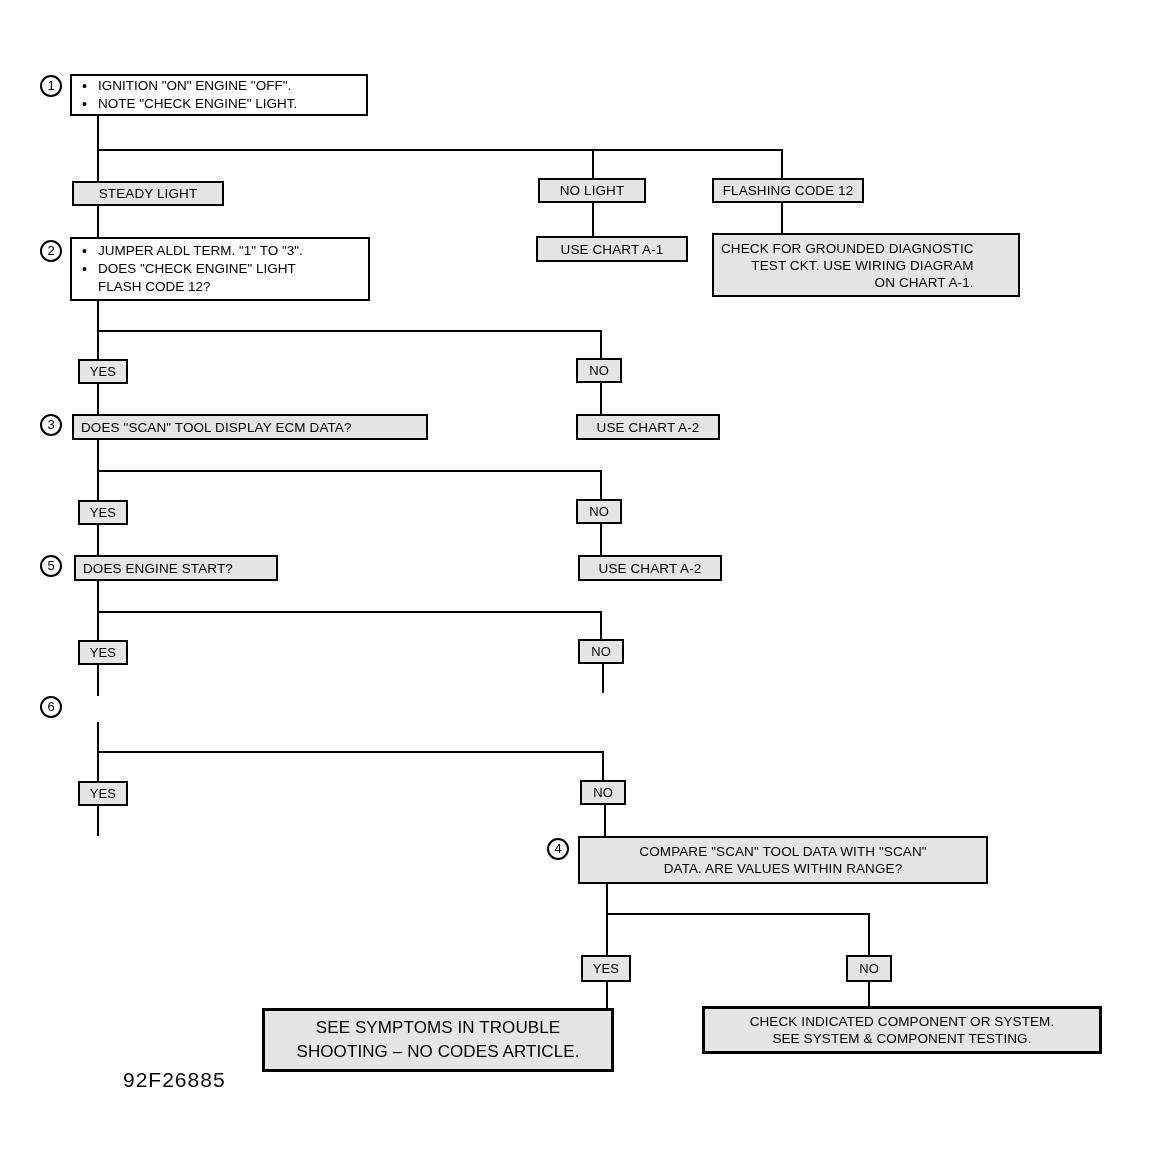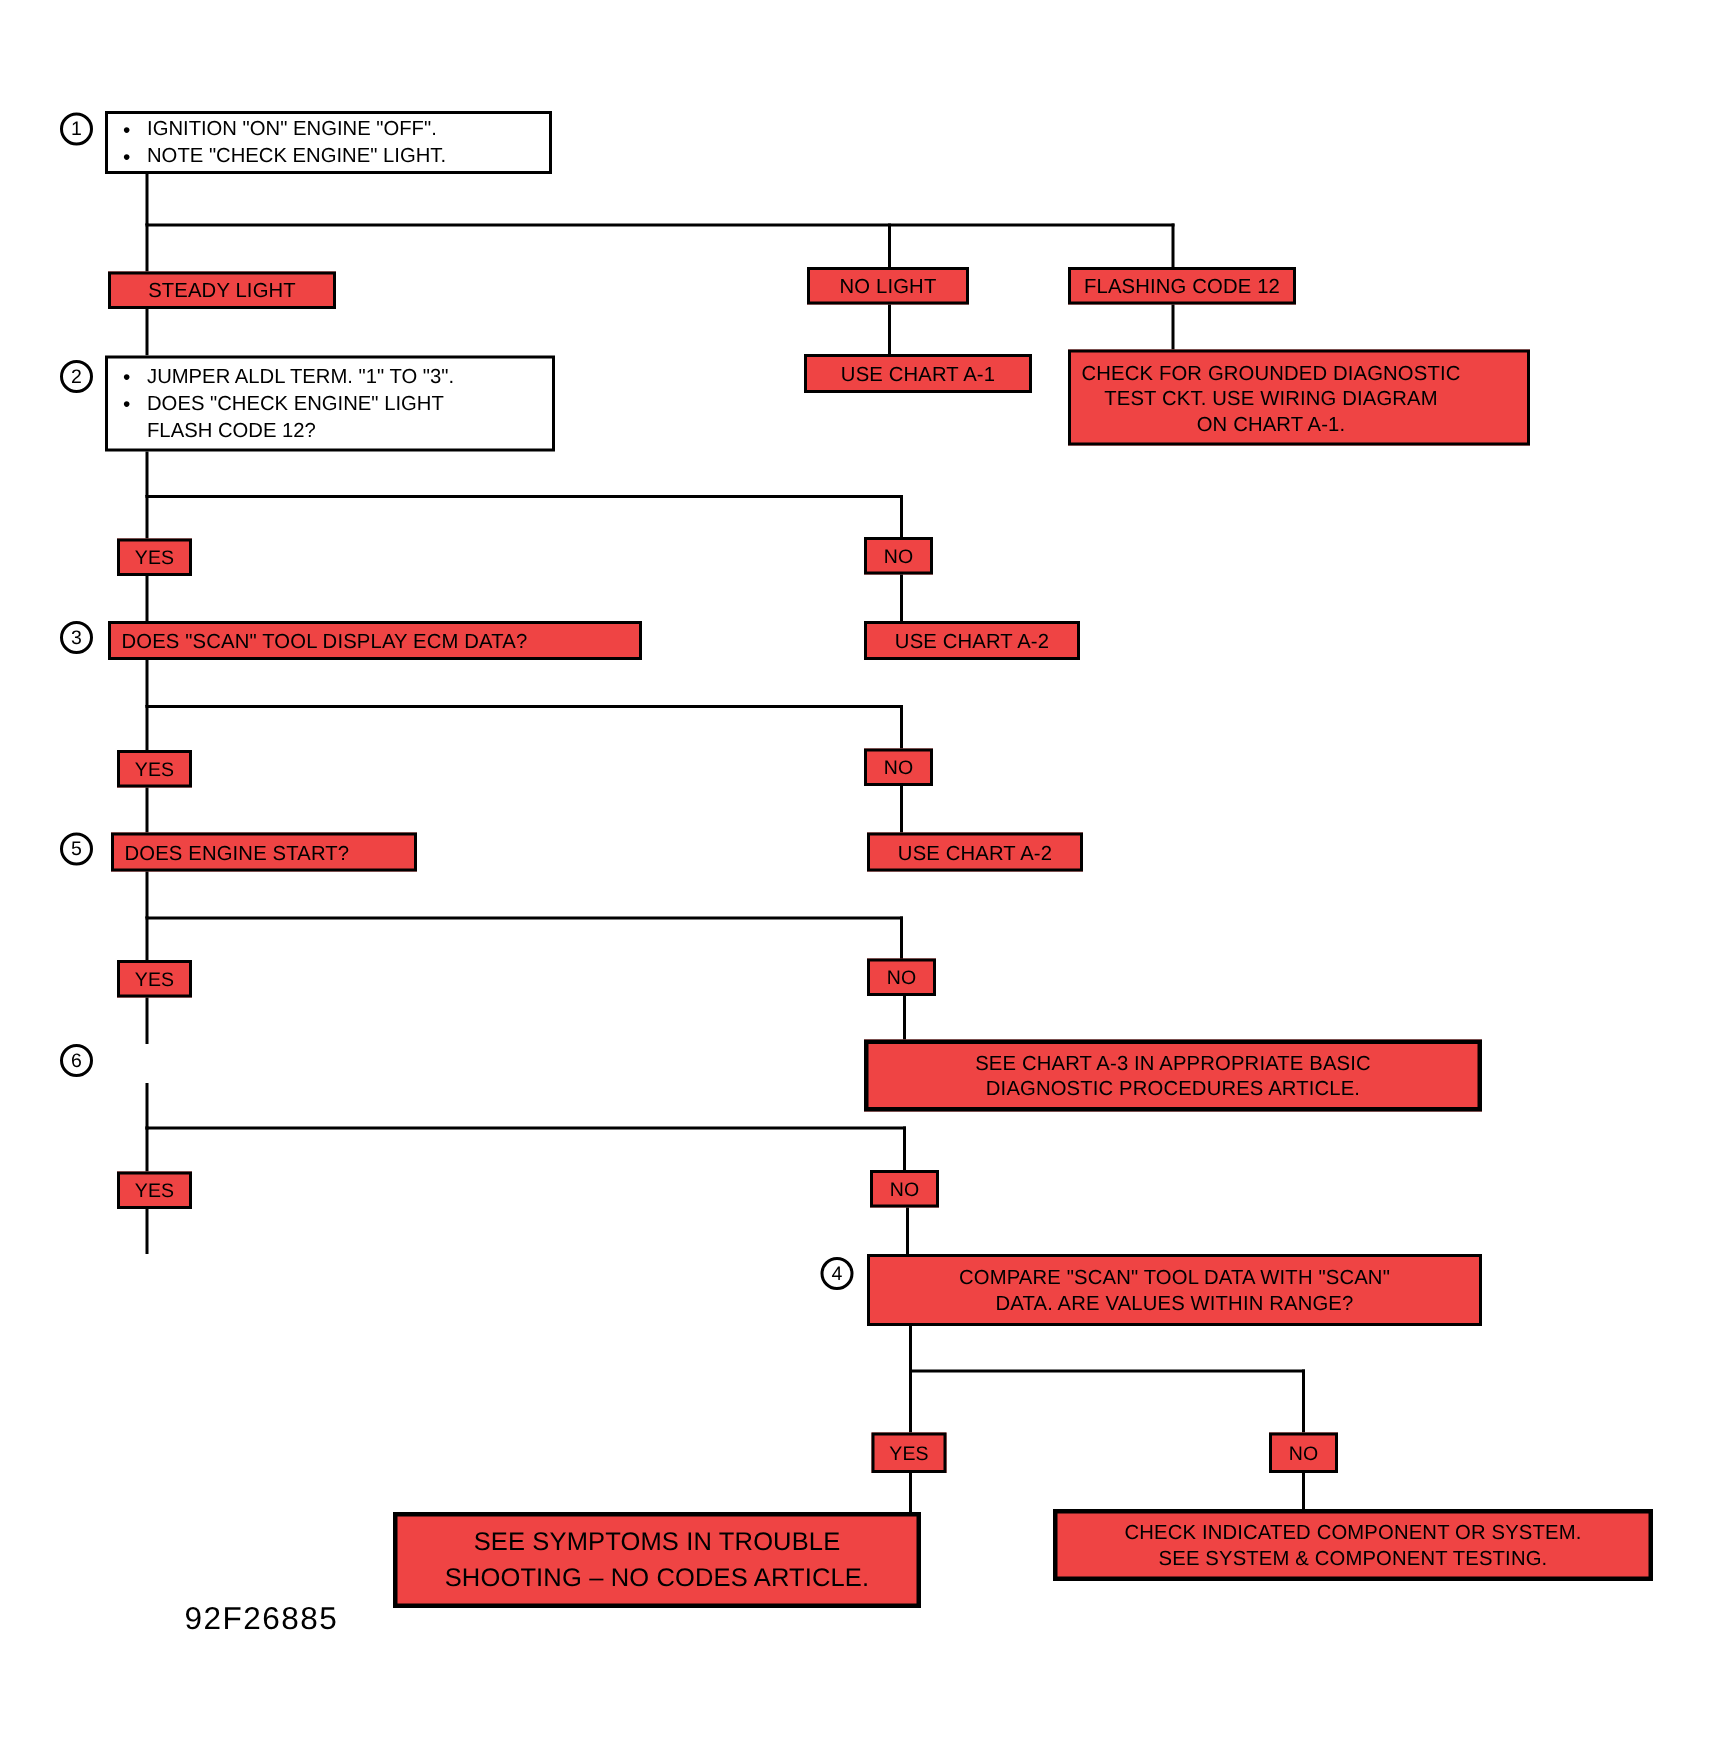--- a/index.html
+++ b/index.html
@@ -15,32 +15,32 @@
     background: #ffffff;
     font-family: "Liberation Sans", sans-serif;
     color: #000000;
     overflow: hidden;
   }
   
   .box {
     position: absolute;
     box-sizing: border-box;
     border: 2px solid #000;
-    background: #ef4444;
+    background: #e5e5e5;
     font-size: 13.5px;
     line-height: 17px;
     letter-spacing: 0.1px;
     display: flex;
     flex-direction: column;
     justify-content: center;
     padding: 2px 7px;
     white-space: pre-line;
   }
   .box.center { align-items: center; text-align: center; }
-  .box.left   { align-items: flex-start; text-align: center; }
+  .box.left   { align-items: flex-start; text-align: right; }
   .box.thick  { border-width: 3px; }
   .box.tag {
     font-size: 13.5px;
     padding: 1px 8px;
     justify-content: center;
     align-items: center;
     text-align: center;
   }
   .box.small-tag {
     font-size: 13px;
@@ -204,22 +204,20 @@
 
   <div class="box small-tag" style="left:78px; top:640px; width:50px; height:25px;">YES</div>
   <div class="box small-tag" style="left:578px; top:639px; width:46px; height:25px;">NO</div>
 
   <div class="v-line" style="left:97px; top:665px; height:31px;"></div>
   <div class="v-line" style="left:602px; top:664px; height:29px;"></div>
 
   <div class="step" style="left:40px; top:696px;">6</div>
 
 
-  <div class="box center thick" style="left:576px; top:693px; width:412px; height:48px;">SEE CHART A-3 IN APPROPRIATE BASIC
-DIAGNOSTIC PROCEDURES ARTICLE.</div>
 
   <div class="v-line" style="left:97px; top:722px; height:31px;"></div>
   <div class="h-line" style="left:97px; top:751px; width:507px;"></div>
   <div class="v-line" style="left:97px; top:751px; height:30px;"></div>
   <div class="v-line" style="left:602px; top:751px; height:29px;"></div>
 
   <div class="box small-tag" style="left:78px; top:781px; width:50px; height:25px;">YES</div>
   <div class="box small-tag" style="left:580px; top:780px; width:46px; height:25px;">NO</div>
 
   <div class="v-line" style="left:97px; top:806px; height:30px;"></div>

